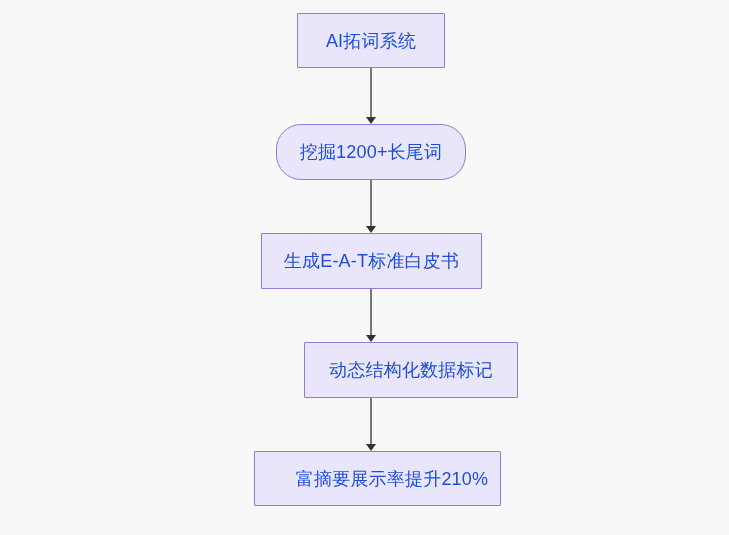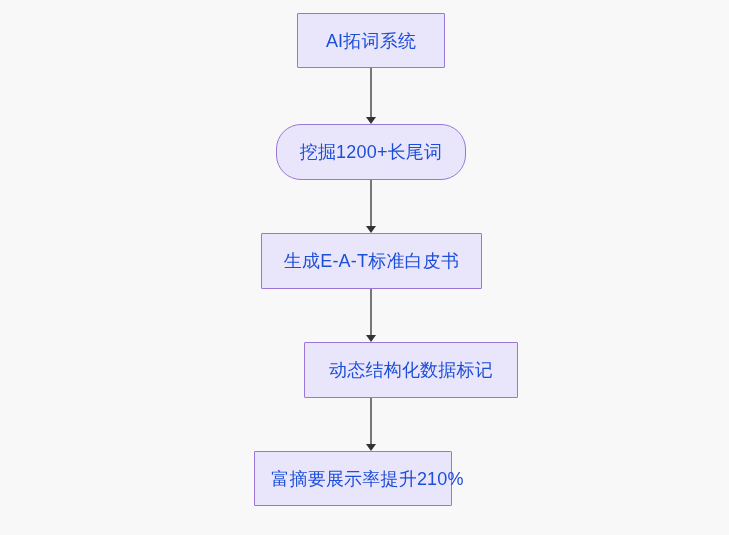--- a/index.html
+++ b/index.html
@@ -48,21 +48,21 @@
     border-left: 5px solid transparent;
     border-right: 5px solid transparent;
     border-top: 7px solid #333333;
   }
 
   
   #node-1 { left: 297px; top: 13px;  width: 148px; height: 55px; }
   #node-2 { left: 276px; top: 124px; width: 190px; height: 56px; border-radius: 25px; }
   #node-3 { left: 261px; top: 233px; width: 221px; height: 56px; justify-content: center; }
   #node-4 { left: 264px; top: 342px; width: 214px; height: 56px; margin-left: 40px; }
-  #node-5 { left: 254px; top: 451px; width: 198px; height: 55px; padding-left: 29px; }
+  #node-5 { left: 254px; top: 451px; width: 247px; height: 55px; padding-left: 29px; }
 
   
   #edge-1 { left: 370px; top: 68px;  height: 49px; }
   #edge-2 { left: 370px; top: 180px; height: 46px; }
   #edge-3 { left: 370px; top: 289px; height: 46px; }
   #edge-4 { left: 370px; top: 398px; height: 46px; }
 
   #arrow-1 { left: 366px; top: 117px; }
   #arrow-2 { left: 366px; top: 226px; }
   #arrow-3 { left: 366px; top: 335px; }

